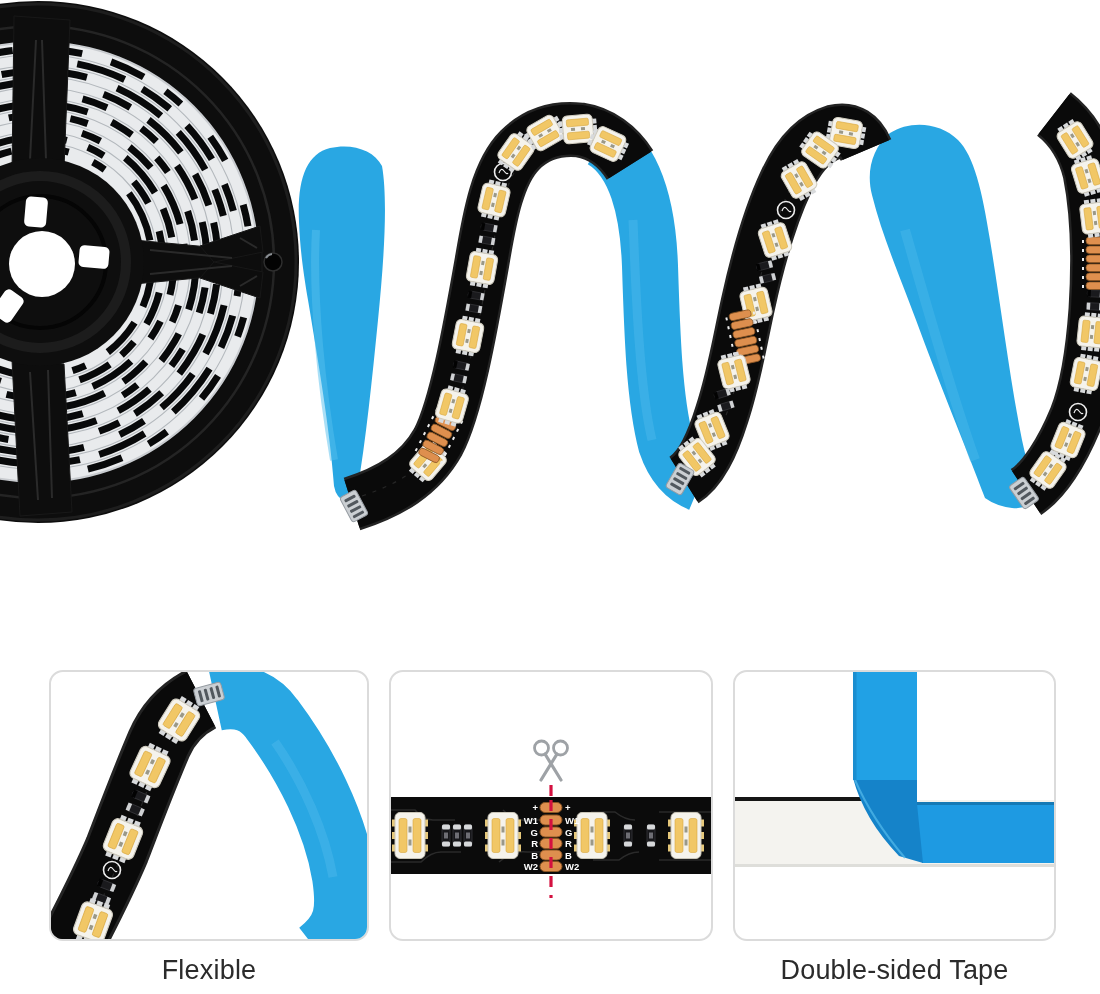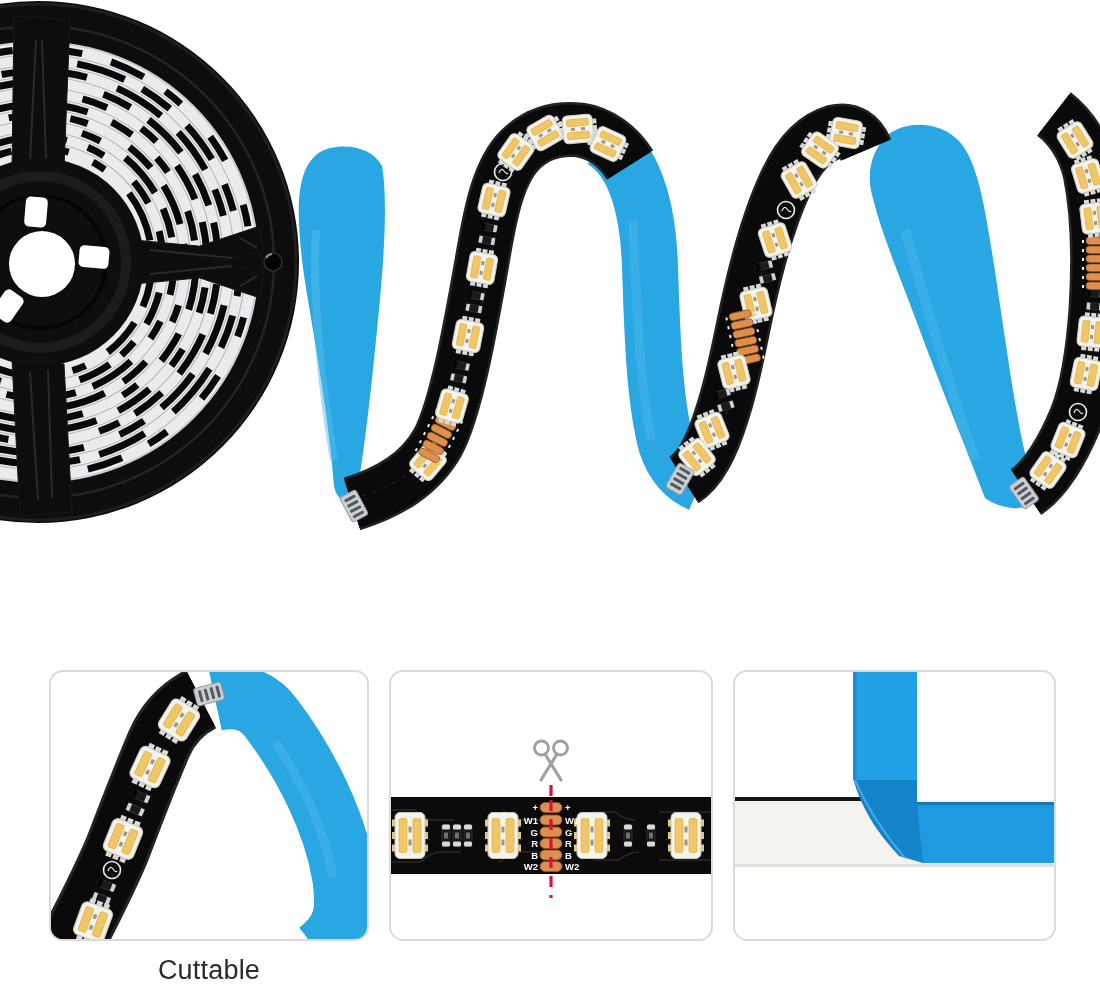--- a/index.html
+++ b/index.html
@@ -334,14 +334,15 @@
       <rect x="176" y="130" width="143" height="3" fill="#1579B5"></rect>
 
       <path fill="#1583C9" d="M118,106 L182,106 L182,132 L188,191 L164,184 C141,160 125,133 118,106 Z"></path>
       <path fill="none" stroke="#5FC4F2" stroke-width="2" opacity="0.6" d="M120,108 C133,138 153,166 170,186"></path>
 
       <rect x="118" y="0" width="64" height="108" fill="#21A1E5"></rect>
       <rect x="118" y="0" width="3.5" height="108" fill="#1B8ED0"></rect>
     </svg>
   </div>
 
-  <div class="feature-label" id="label-flexible">Cuttable</div>
+  <div class="feature-label" id="label-flexible">Flexible</div>
+  <div class="feature-label" id="label-tape">Double-sided Tape</div>
 </div>
 
 </body></html>

